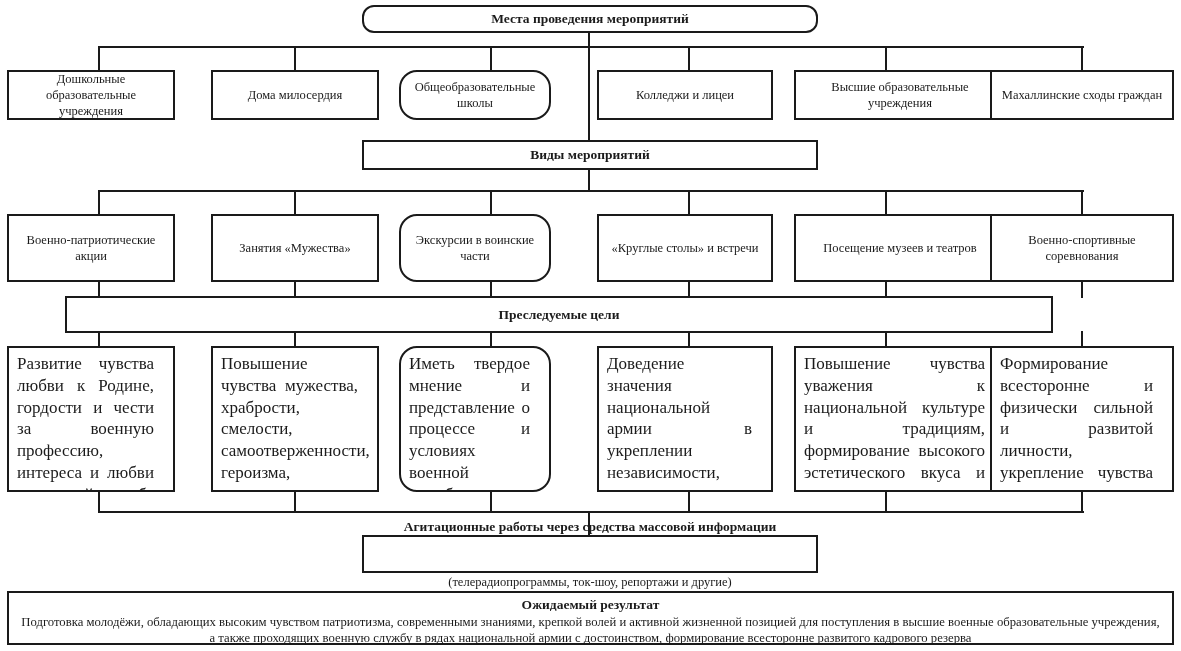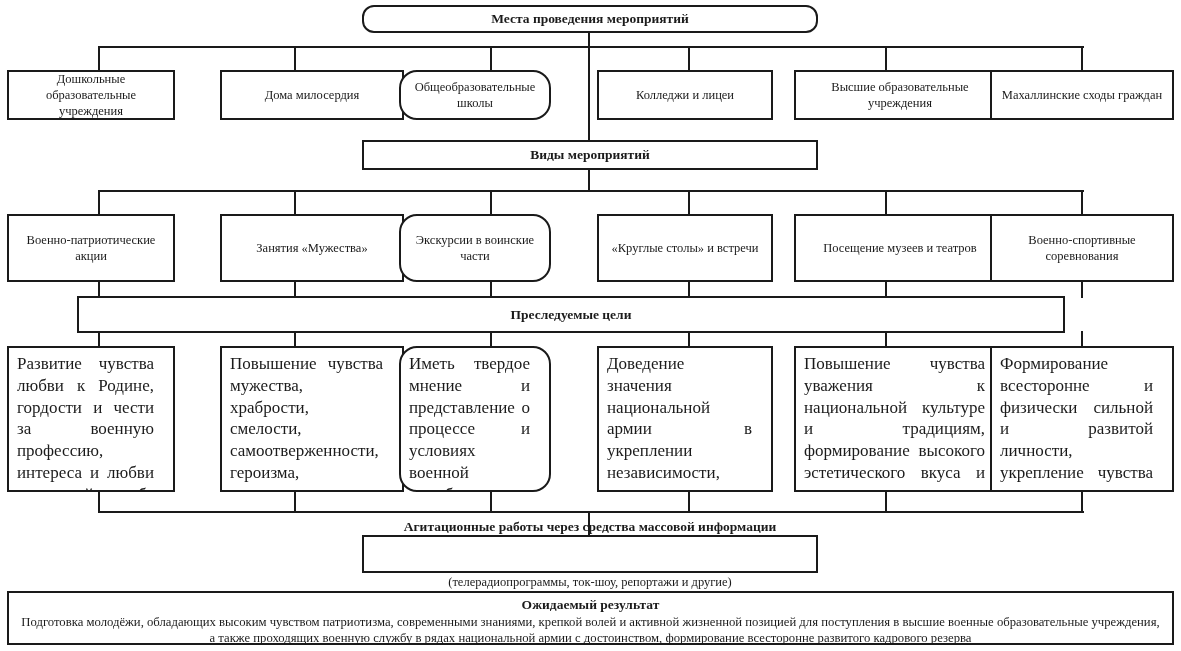--- a/index.html
+++ b/index.html
@@ -18,34 +18,34 @@
   }
   .flexc { display:flex; align-items:center; justify-content:center; }
   .hdr  { font-weight:bold; font-size:13.5px; text-align:center; }
   .lbl  { font-size:12.5px; line-height:1.3; text-align:center; padding:2px 6px; }
   .goal {
     font-size:17px; line-height:1.28; text-align:justify;
     padding:5px 19px 4px 8px; overflow:hidden;
   }
   
   .c1 { left:7px;   width:168px; }
-  .c2 { left:220px; width:184px; }
+  .c2 { left:211px; width:168px; }
   .c3 { left:399px; width:152px;border-radius:18px; }
   .c4 { left:597px; width:176px; }
   .c5 { left:794px; width:212px; }
   .c6 { left:990px; width:184px; }
   
   .r-places { top:70px;  height:50px; }
   .r-types  { top:214px; height:68px; }
   .r-goals  { top:346px; height:146px; }
   
   .mid { left:362px; width:456px; }
   .places-hdr { top:5px;   height:28px;border-radius:12px; }
   .types-hdr  { top:140px; height:30px; }
-  .goals-hdr  { left:65px; width:988px; top:296px; height:37px;margin-left:12px; }
+  .goals-hdr  { left:65px; width:988px; top:296px; height:37px; }
   .agit { top:535px; height:38px; display:flex; flex-direction:column;
           align-items:center; justify-content:center; }
   .agit .sub { font-size:12.5px; text-align:center;margin-top:40px; }
   .result { left:7px; width:1167px; top:591px; height:54px;
             padding:3px 10px; text-align:center; font-size:12.7px; line-height:1.3; }
   
   .line { position:absolute; background:#1a1a1a; }
   .h { height:2px; }
   .v { width:2px; }
   .h-span { left:98px; width:986px; }

